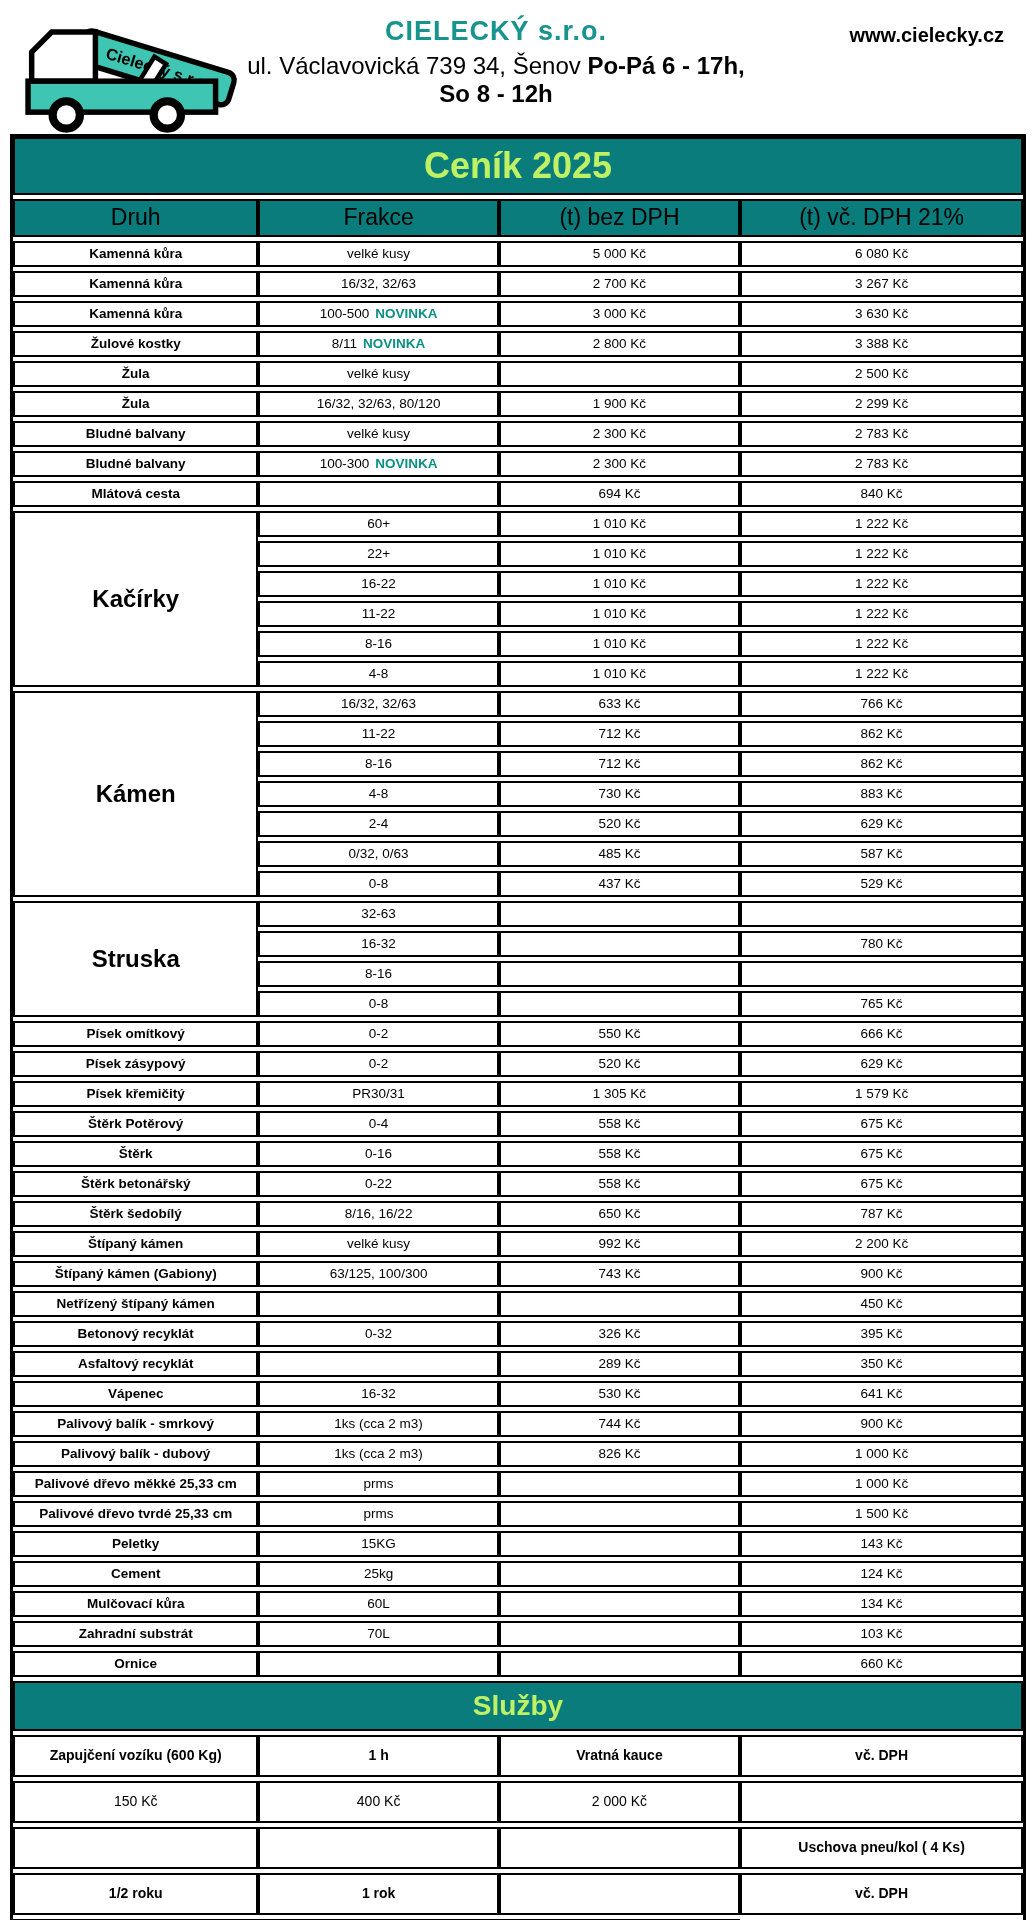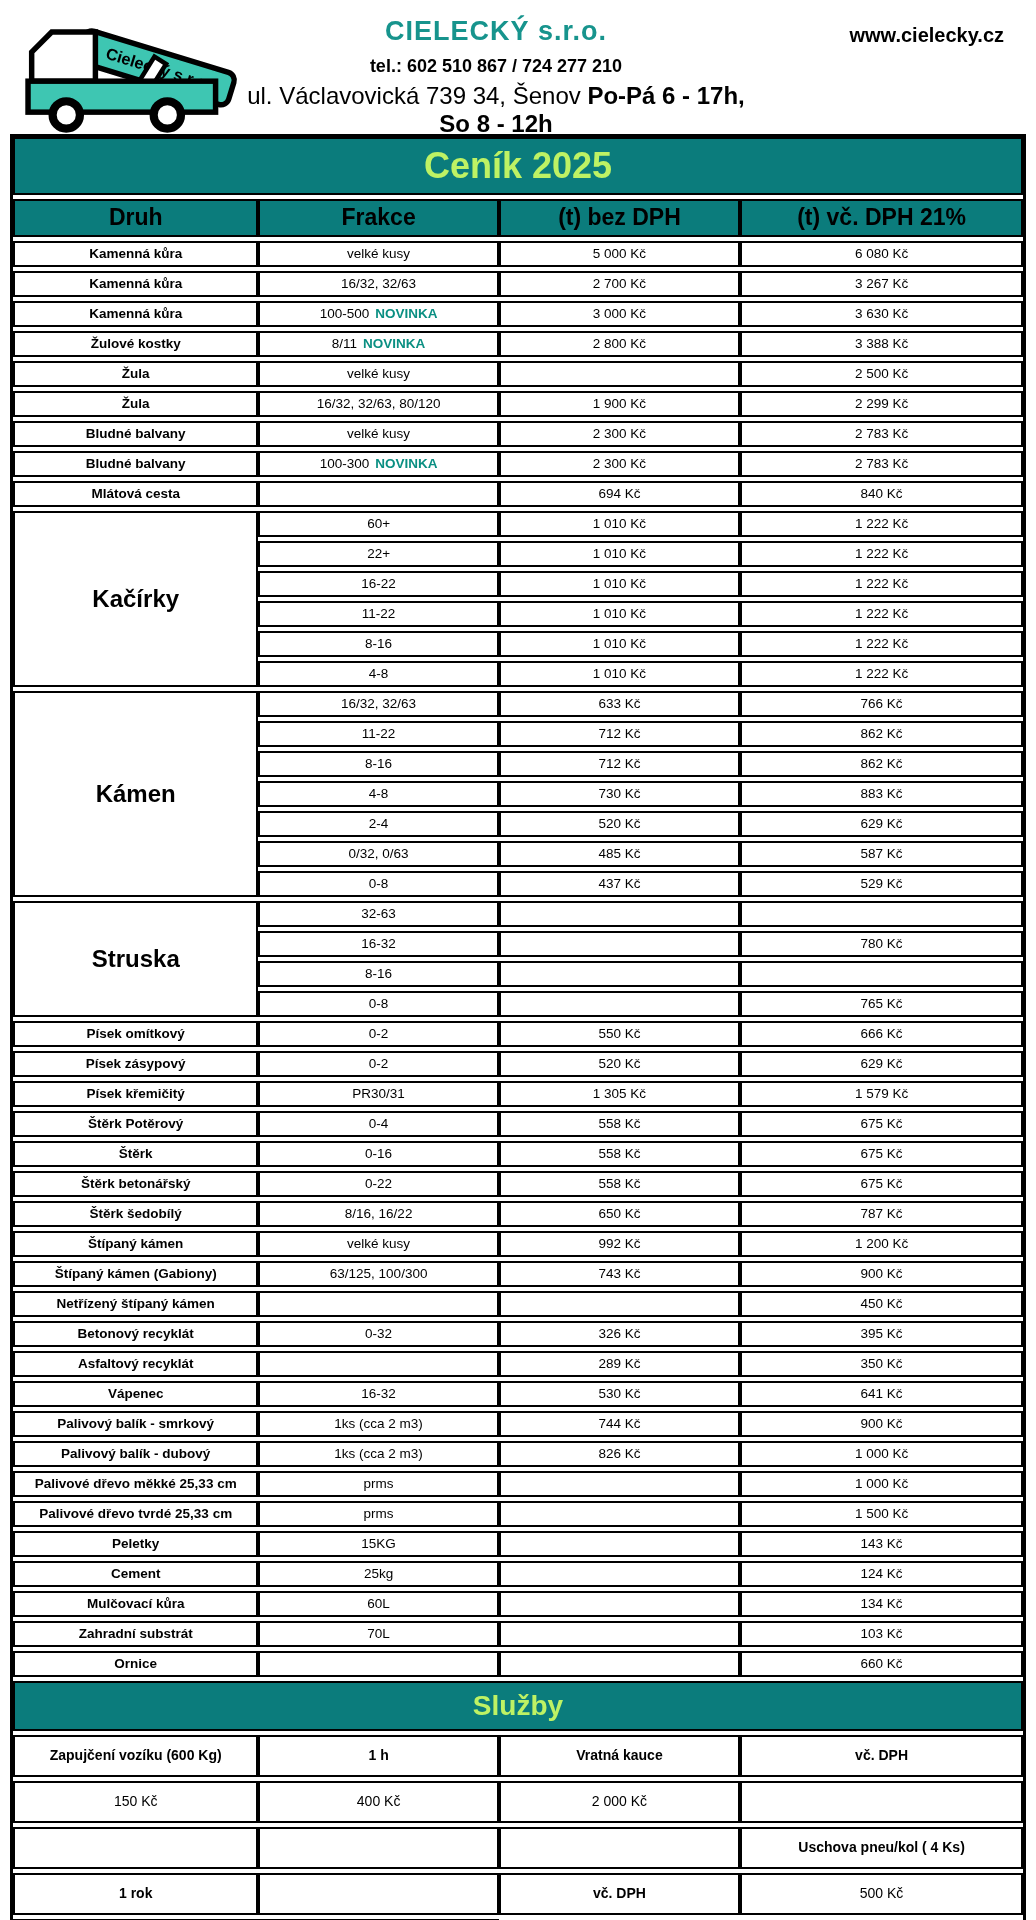--- a/index.html
+++ b/index.html
@@ -19,21 +19,21 @@
   .sheet{width:1010px;margin:0 auto;border:3px solid #000;
          display:grid;grid-template-columns:24.3% 23.8% 23.9% 28%;
          grid-auto-rows:minmax(26px,auto);row-gap:4px;background:#fff;}
   .cell{border:2px solid #000;display:flex;align-items:center;justify-content:center;
         text-align:center;font-size:13.5px;line-height:1.1;padding:1px 2px;background:#fff;}
   .cell.druh{font-weight:bold;text-align:right;}
   .cell.group{font-size:24px;font-weight:bold;}
   .banner{grid-column:1 / span 4;background:#0b7c7c;color:#bef264;font-weight:bold;
           font-size:36px;min-height:52px;}
   .banner.svc{font-size:28px;min-height:44px;}
-  .colhead{background:#0b7c7c;font-size:23px;font-weight:bold;min-height:32px;}
+  .colhead{background:#0b7c7c;font-size:23px;font-weight:normal;min-height:32px;}
   .novinka{color:#0a8f82;font-weight:bold;margin-left:6px;}
   .svc-cell{min-height:36px;font-size:14px;}
   .svc-bold{font-weight:bold;}
 </style>
 </head>
 <body>
 
 <div class="page-header">
 
   <svg class="logo" width="232" height="122" viewBox="0 0 248 134">
@@ -48,24 +48,20 @@
     <polygon points="16,76 16,44 38,22 86,22 86,76" fill="#fff" stroke="#000" stroke-width="6"></polygon>
 
     <rect x="12" y="76" width="206" height="34" fill="#3ec6b2" stroke="#000" stroke-width="6"></rect>
 
     <circle cx="54" cy="113" r="15" fill="#fff" stroke="#000" stroke-width="9"></circle>
     <circle cx="165" cy="113" r="15" fill="#fff" stroke="#000" stroke-width="9"></circle>
   </svg>
 
   <div class="hdr-center">
     <div class="company">CIELECKÝ  s.r.o.</div>
-    <div class="telline">
-      <span>tel.:</span>
-      <span>602 510 867 / 724 277 210</span>
-    </div>
     <div class="addrline">
       <span>ul. Václavovická  739 34, Šenov</span>
       <span class="hours">Po-Pá 6 - 17h,  So 8 - 12h</span>
     </div>
   </div>
 
   <div class="website">www.cielecky.cz</div>
 </div>
 
 <div class="sheet">
@@ -188,21 +184,21 @@
     <div class="cell ">0-22</div>
     <div class="cell ">558 Kč</div>
     <div class="cell ">675 Kč</div>
     <div class="cell druh">Štěrk šedobílý</div>
     <div class="cell ">8/16, 16/22</div>
     <div class="cell ">650 Kč</div>
     <div class="cell ">787 Kč</div>
     <div class="cell druh">Štípaný kámen</div>
     <div class="cell ">velké kusy</div>
     <div class="cell ">992 Kč</div>
-    <div class="cell ">1 200 Kč</div>
+    <div class="cell ">2 200 Kč</div>
     <div class="cell druh">Štípaný kámen (Gabiony)</div>
     <div class="cell ">63/125, 100/300</div>
     <div class="cell ">743 Kč</div>
     <div class="cell ">900 Kč</div>
     <div class="cell druh">Netřízený štípaný kámen</div>
     <div class="cell "></div>
     <div class="cell "></div>
     <div class="cell ">450 Kč</div>
     <div class="cell druh">Betonový recyklát</div>
     <div class="cell ">0-32</div>
@@ -258,19 +254,20 @@
     <div class="cell svc-cell svc-bold">Vratná kauce</div>
     <div class="cell svc-cell svc-bold">vč. DPH</div>
     <div class="cell svc-cell">150 Kč</div>
     <div class="cell svc-cell">400 Kč</div>
     <div class="cell svc-cell">2 000 Kč</div>
     <div class="cell svc-cell"></div>
     <div class="cell svc-cell"></div>
     <div class="cell svc-cell"></div>
     <div class="cell svc-cell"></div>
     <div class="cell svc-cell svc-bold">Uschova pneu/kol ( 4 Ks)</div>
+    <div class="cell svc-cell svc-bold">1/2 roku</div>
     <div class="cell svc-cell svc-bold">1 rok</div>
     <div class="cell svc-cell"></div>
     <div class="cell svc-cell svc-bold">vč. DPH</div>
     <div class="cell svc-cell">500 Kč</div>
     <div class="cell svc-cell">1 000 Kč</div>
     <div class="cell svc-cell"></div>
   </div>
 
 </body></html>

